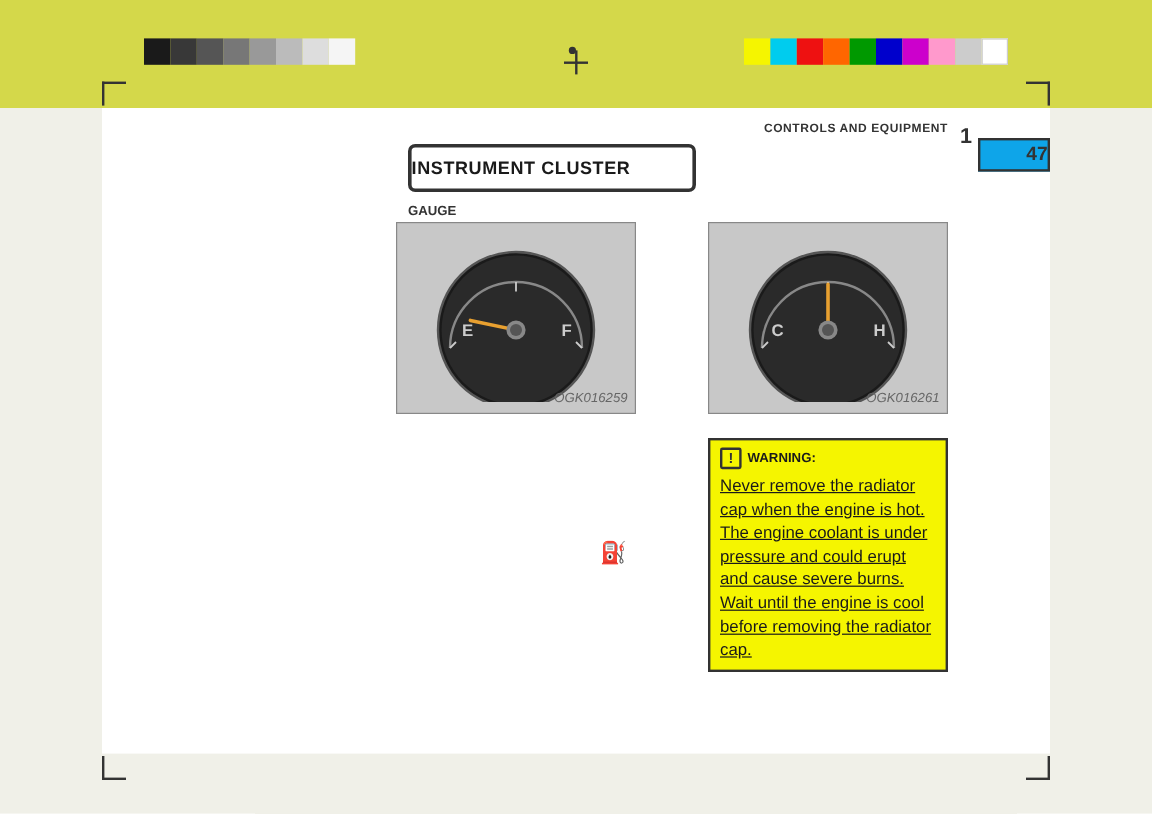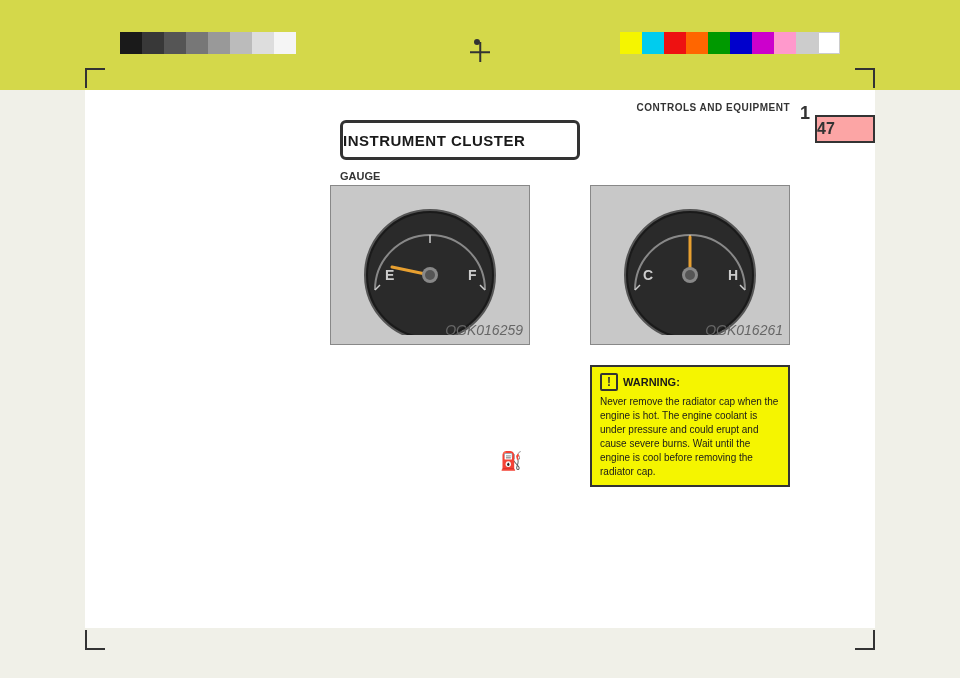--- a/index.html
+++ b/index.html
@@ -212,25 +212,25 @@
       padding-left: 12px;
     }
 
     
     .page-number-box {
       position: absolute;
       top: 115px;
       right: 85px;
       width: 60px;
       height: 28px;
-      background: #fca5a5;
+      background: #0ea5e9;
       border: 2px solid #333;
       display: flex;
       align-items: center;
-      justify-content: flex-start;
+      justify-content: flex-end;
     }
 
     .page-number {
       font-size: 16px;
       font-weight: bold;
       color: #333;
     }
 
     
     .chapter-number {
@@ -337,23 +337,24 @@
       flex-shrink: 0;
     }
 
     .warning-title {
       font-size: 11px;
       font-weight: bold;
       color: #1a1a1a;
     }
 
     .warning-text {
-      font-size: 10px;
+      font-size: 14px;
       color: #1a1a1a;
       line-height: 1.4;
+      text-decoration: underline;
     }
 
     
     .small-icon {
       position: absolute;
       top: 450px;
       left: 500px;
       font-size: 18px;
       color: #333;
     }
@@ -362,21 +363,21 @@
     .gauge-svg {
       width: 160px;
       height: 140px;
     }
 
     
     .img-code {
       position: absolute;
       bottom: 6px;
       right: 6px;
-      font-size: 14px;
+      font-size: 11px;
       color: #666;
       font-style: italic;
     }
   </style>
 </head>
 <body>
 
 <div class="top-bar"></div>
 
 <div class="swatches-left">

